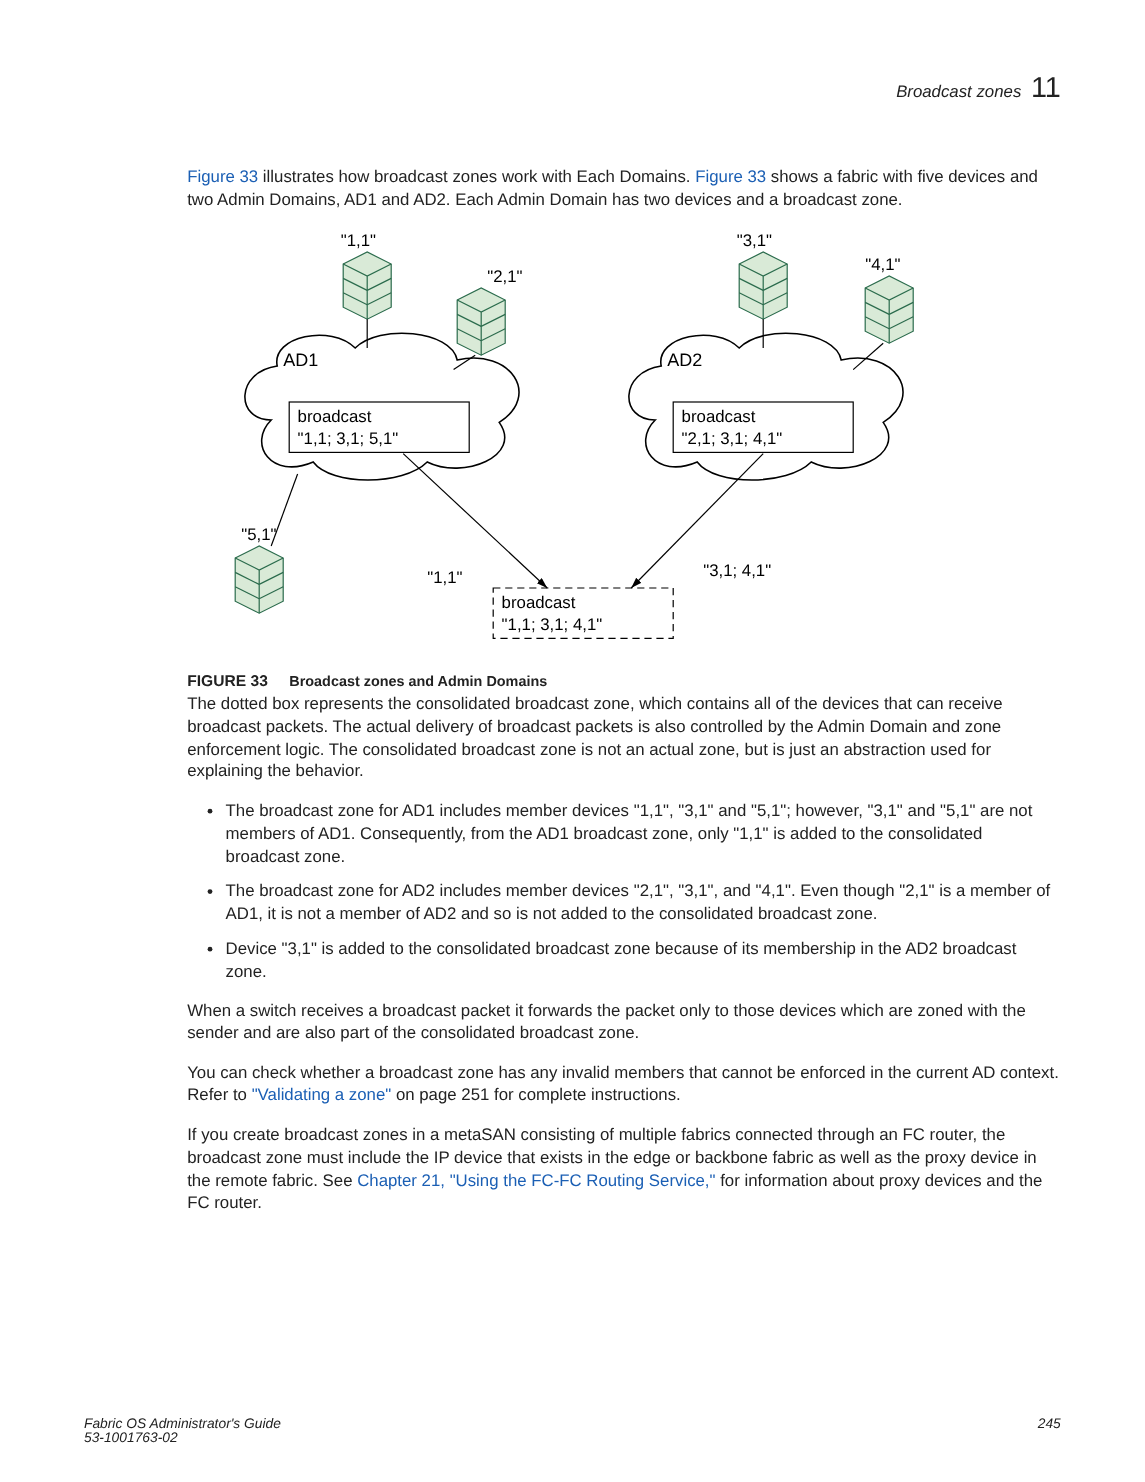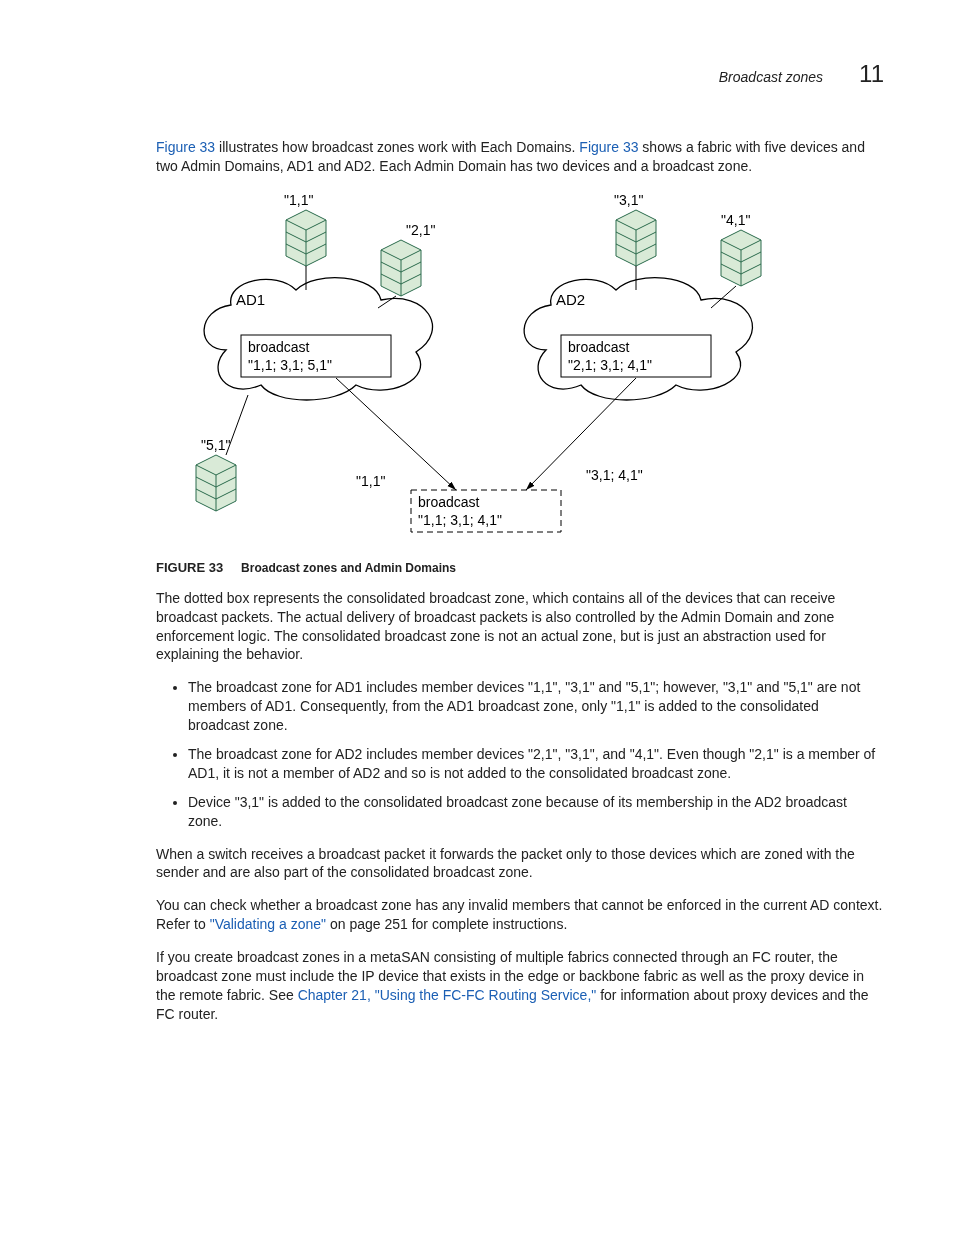--- a/index.html
+++ b/index.html
@@ -13,21 +13,21 @@
   .page {
     padding: 60px 70px 40px 70px;
     box-sizing: border-box;
     min-height: 1235px;
     position: relative;
   }
   .header {
     display: flex;
     justify-content: flex-end;
     align-items: baseline;
-    gap: 36px;
+    gap: 8px;
     margin-bottom: 50px;
   }
   .header-title {
     font-style: italic;
     font-size: 14px;
   }
   .chapter-number {
     font-size: 24px;
     font-weight: normal;
     font-family: "Arial Black", Arial, sans-serif;
@@ -158,35 +158,42 @@
         <text x="190" y="296" font-size="14">"1,1"</text>
         <text x="420" y="290" font-size="14">"3,1;   4,1"</text>
       </svg>
     </div>
 
     <div class="figure-caption">
       <span class="fig-label">FIGURE 33</span>
       <span class="fig-text">Broadcast zones and Admin Domains</span>
     </div>
 
-    <p style="margin-top:14px">The dotted box represents the consolidated broadcast zone, which contains all of the devices that can receive broadcast packets. The actual delivery of broadcast packets is also controlled by the Admin Domain and zone enforcement logic. The consolidated broadcast zone is not an actual zone, but is just an abstraction used for explaining the behavior.</p>
+    <p style="margin-top:2px">The dotted box represents the consolidated broadcast zone, which contains all of the devices that can receive broadcast packets. The actual delivery of broadcast packets is also controlled by the Admin Domain and zone enforcement logic. The consolidated broadcast zone is not an actual zone, but is just an abstraction used for explaining the behavior.</p>
 
     <ul class="bullets">
       <li>The broadcast zone for AD1 includes member devices "1,1", "3,1" and "5,1"; however, "3,1" and "5,1" are not members of AD1. Consequently, from the AD1 broadcast zone, only "1,1" is added to the consolidated broadcast zone.</li>
       <li>The broadcast zone for AD2 includes member devices "2,1", "3,1", and "4,1". Even though "2,1" is a member of AD1, it is not a member of AD2 and so is not added to the consolidated broadcast zone.</li>
       <li>Device "3,1" is added to the consolidated broadcast zone because of its membership in the AD2 broadcast zone.</li>
     </ul>
 
     <p>When a switch receives a broadcast packet it forwards the packet only to those devices which are zoned with the sender and are also part of the consolidated broadcast zone.</p>
 
     <p>
       <span>You can check whether a broadcast zone has any invalid members that cannot be enforced in the current AD context. Refer to </span><a class="link">"Validating a zone"</a><span> on page 251 for complete instructions.</span>
     </p>
 
 
     <p>
       <span>If you create broadcast zones in a metaSAN consisting of multiple fabrics connected through an FC router, the broadcast zone must include the IP device that exists in the edge or backbone fabric as well as the proxy device in the remote fabric. See </span><a class="link">Chapter 21, "Using the FC-FC Routing Service,"</a><span> for information about proxy devices and the FC router.</span>
     </p>
 
   </div>
 
+  <div class="footer">
+    <div>
+      <div>Fabric OS Administrator's Guide</div>
+      <div>53-1001763-02</div>
+    </div>
+    <div class="footer-right">245</div>
+  </div>
 
 </div>
 
 </body></html>

